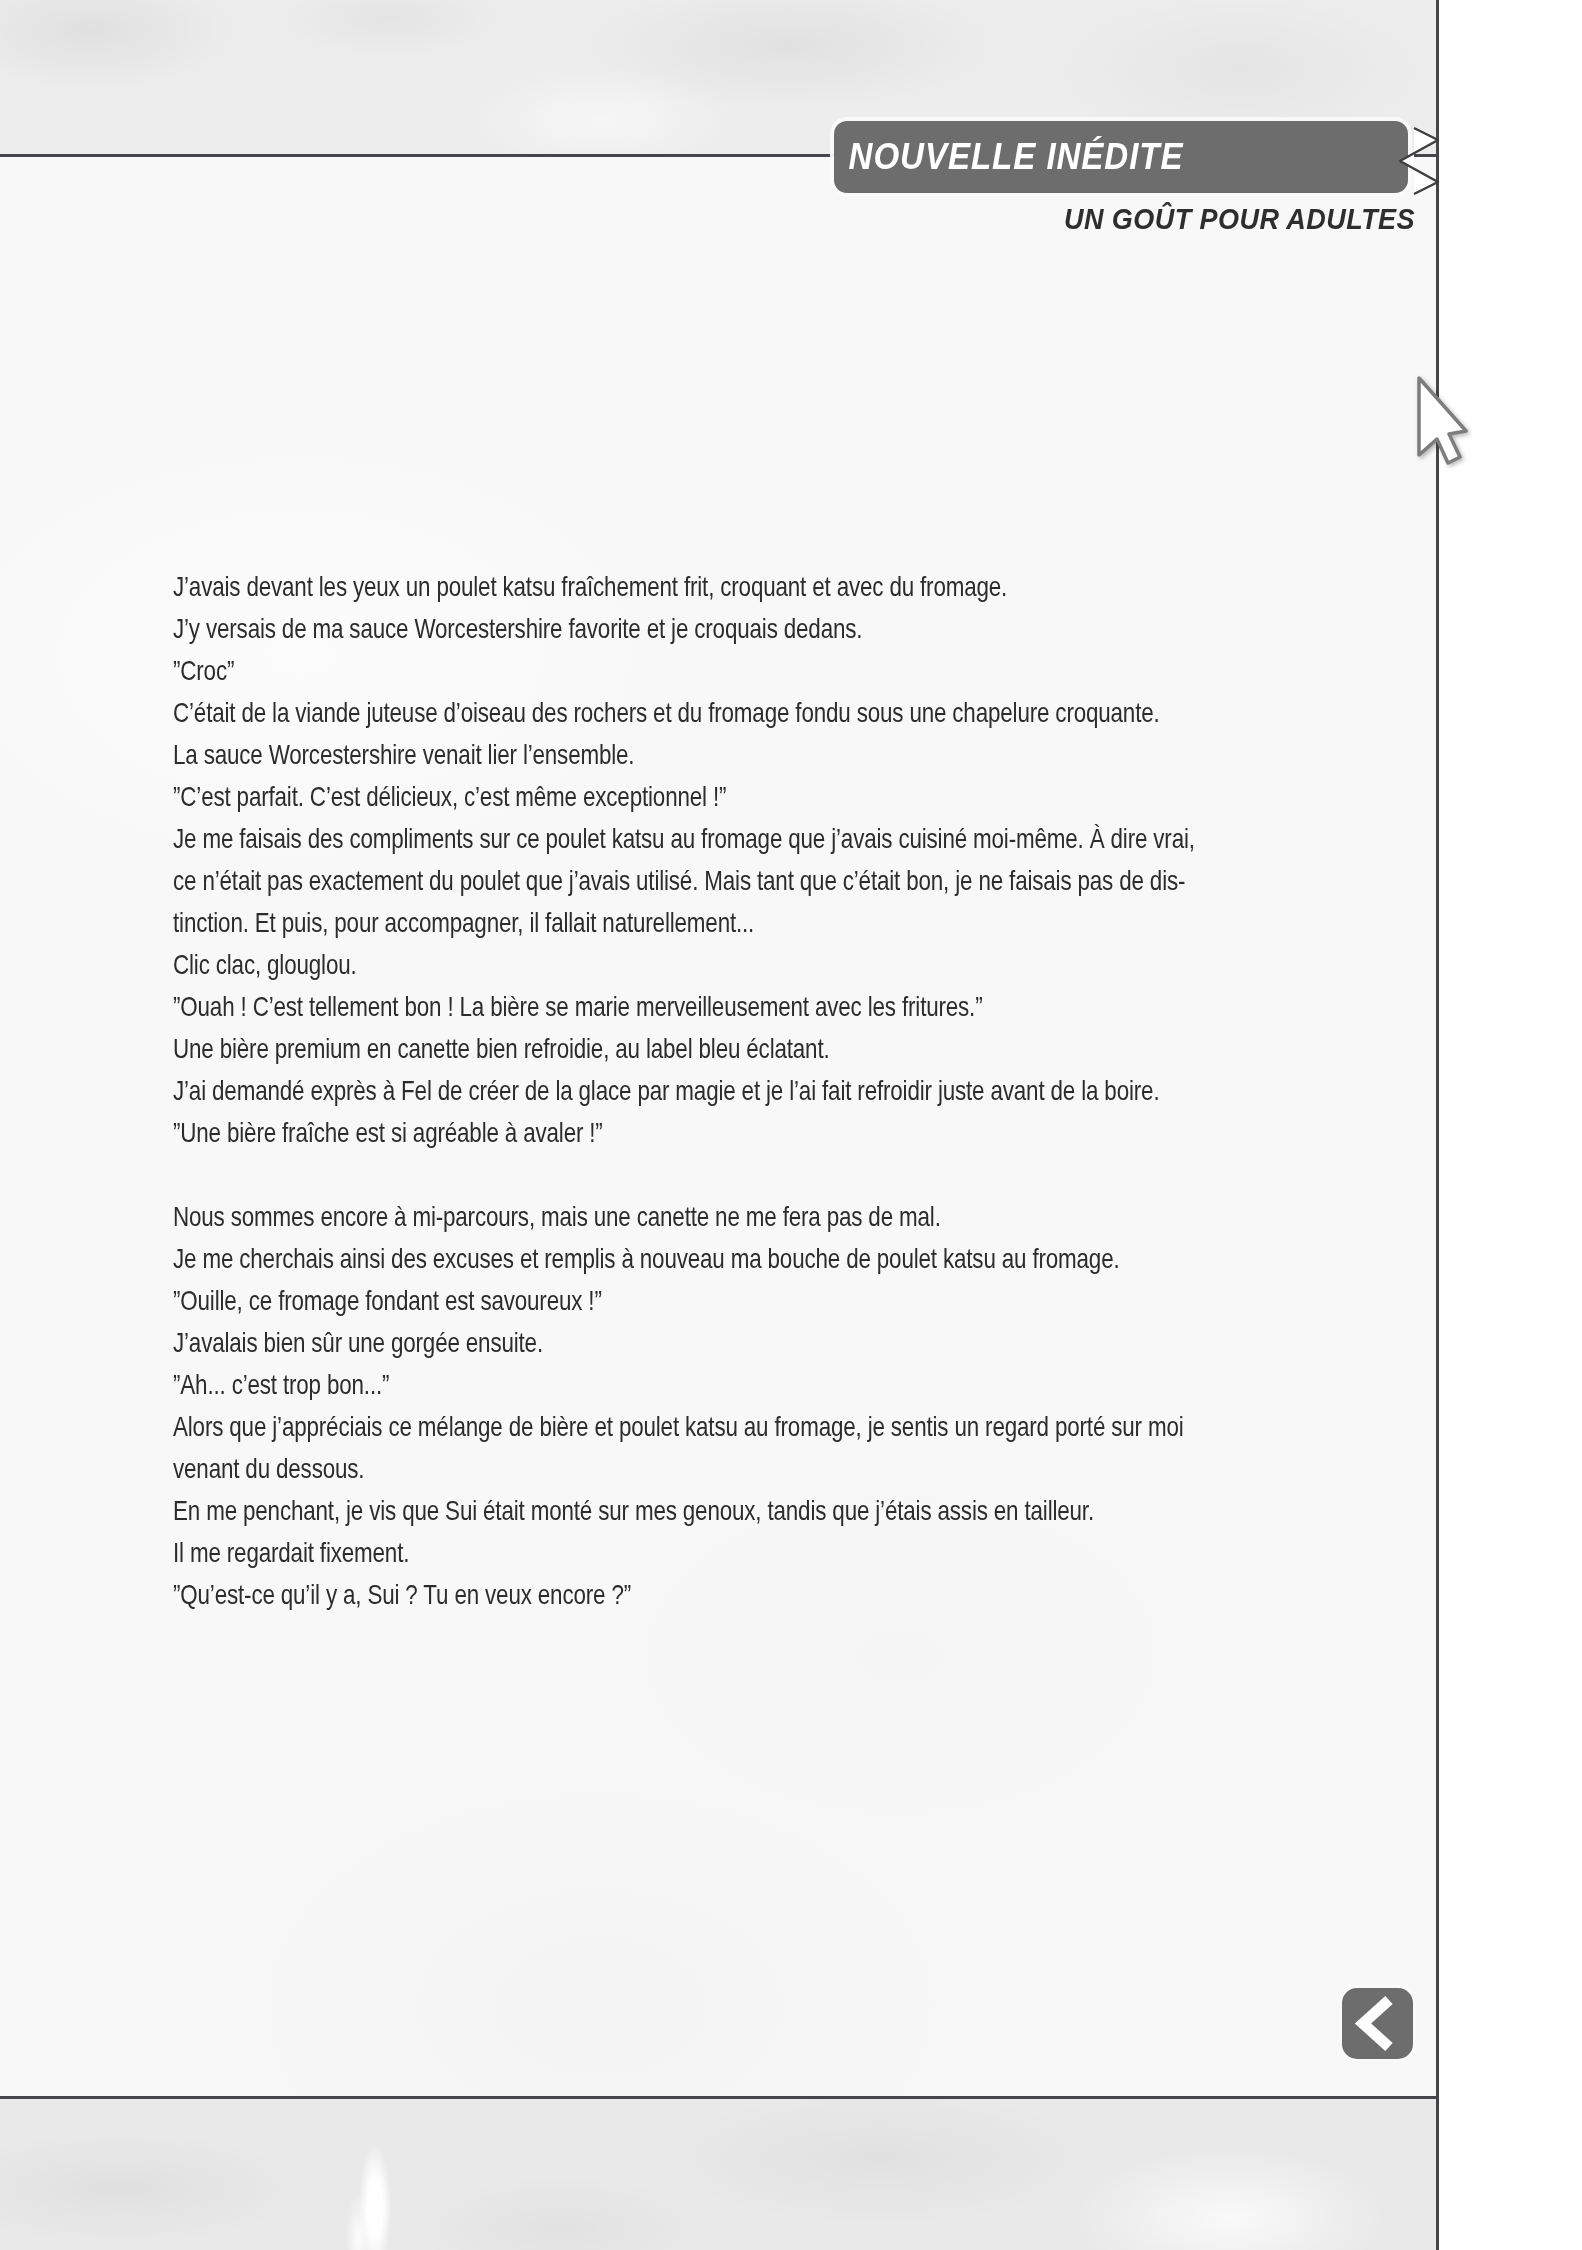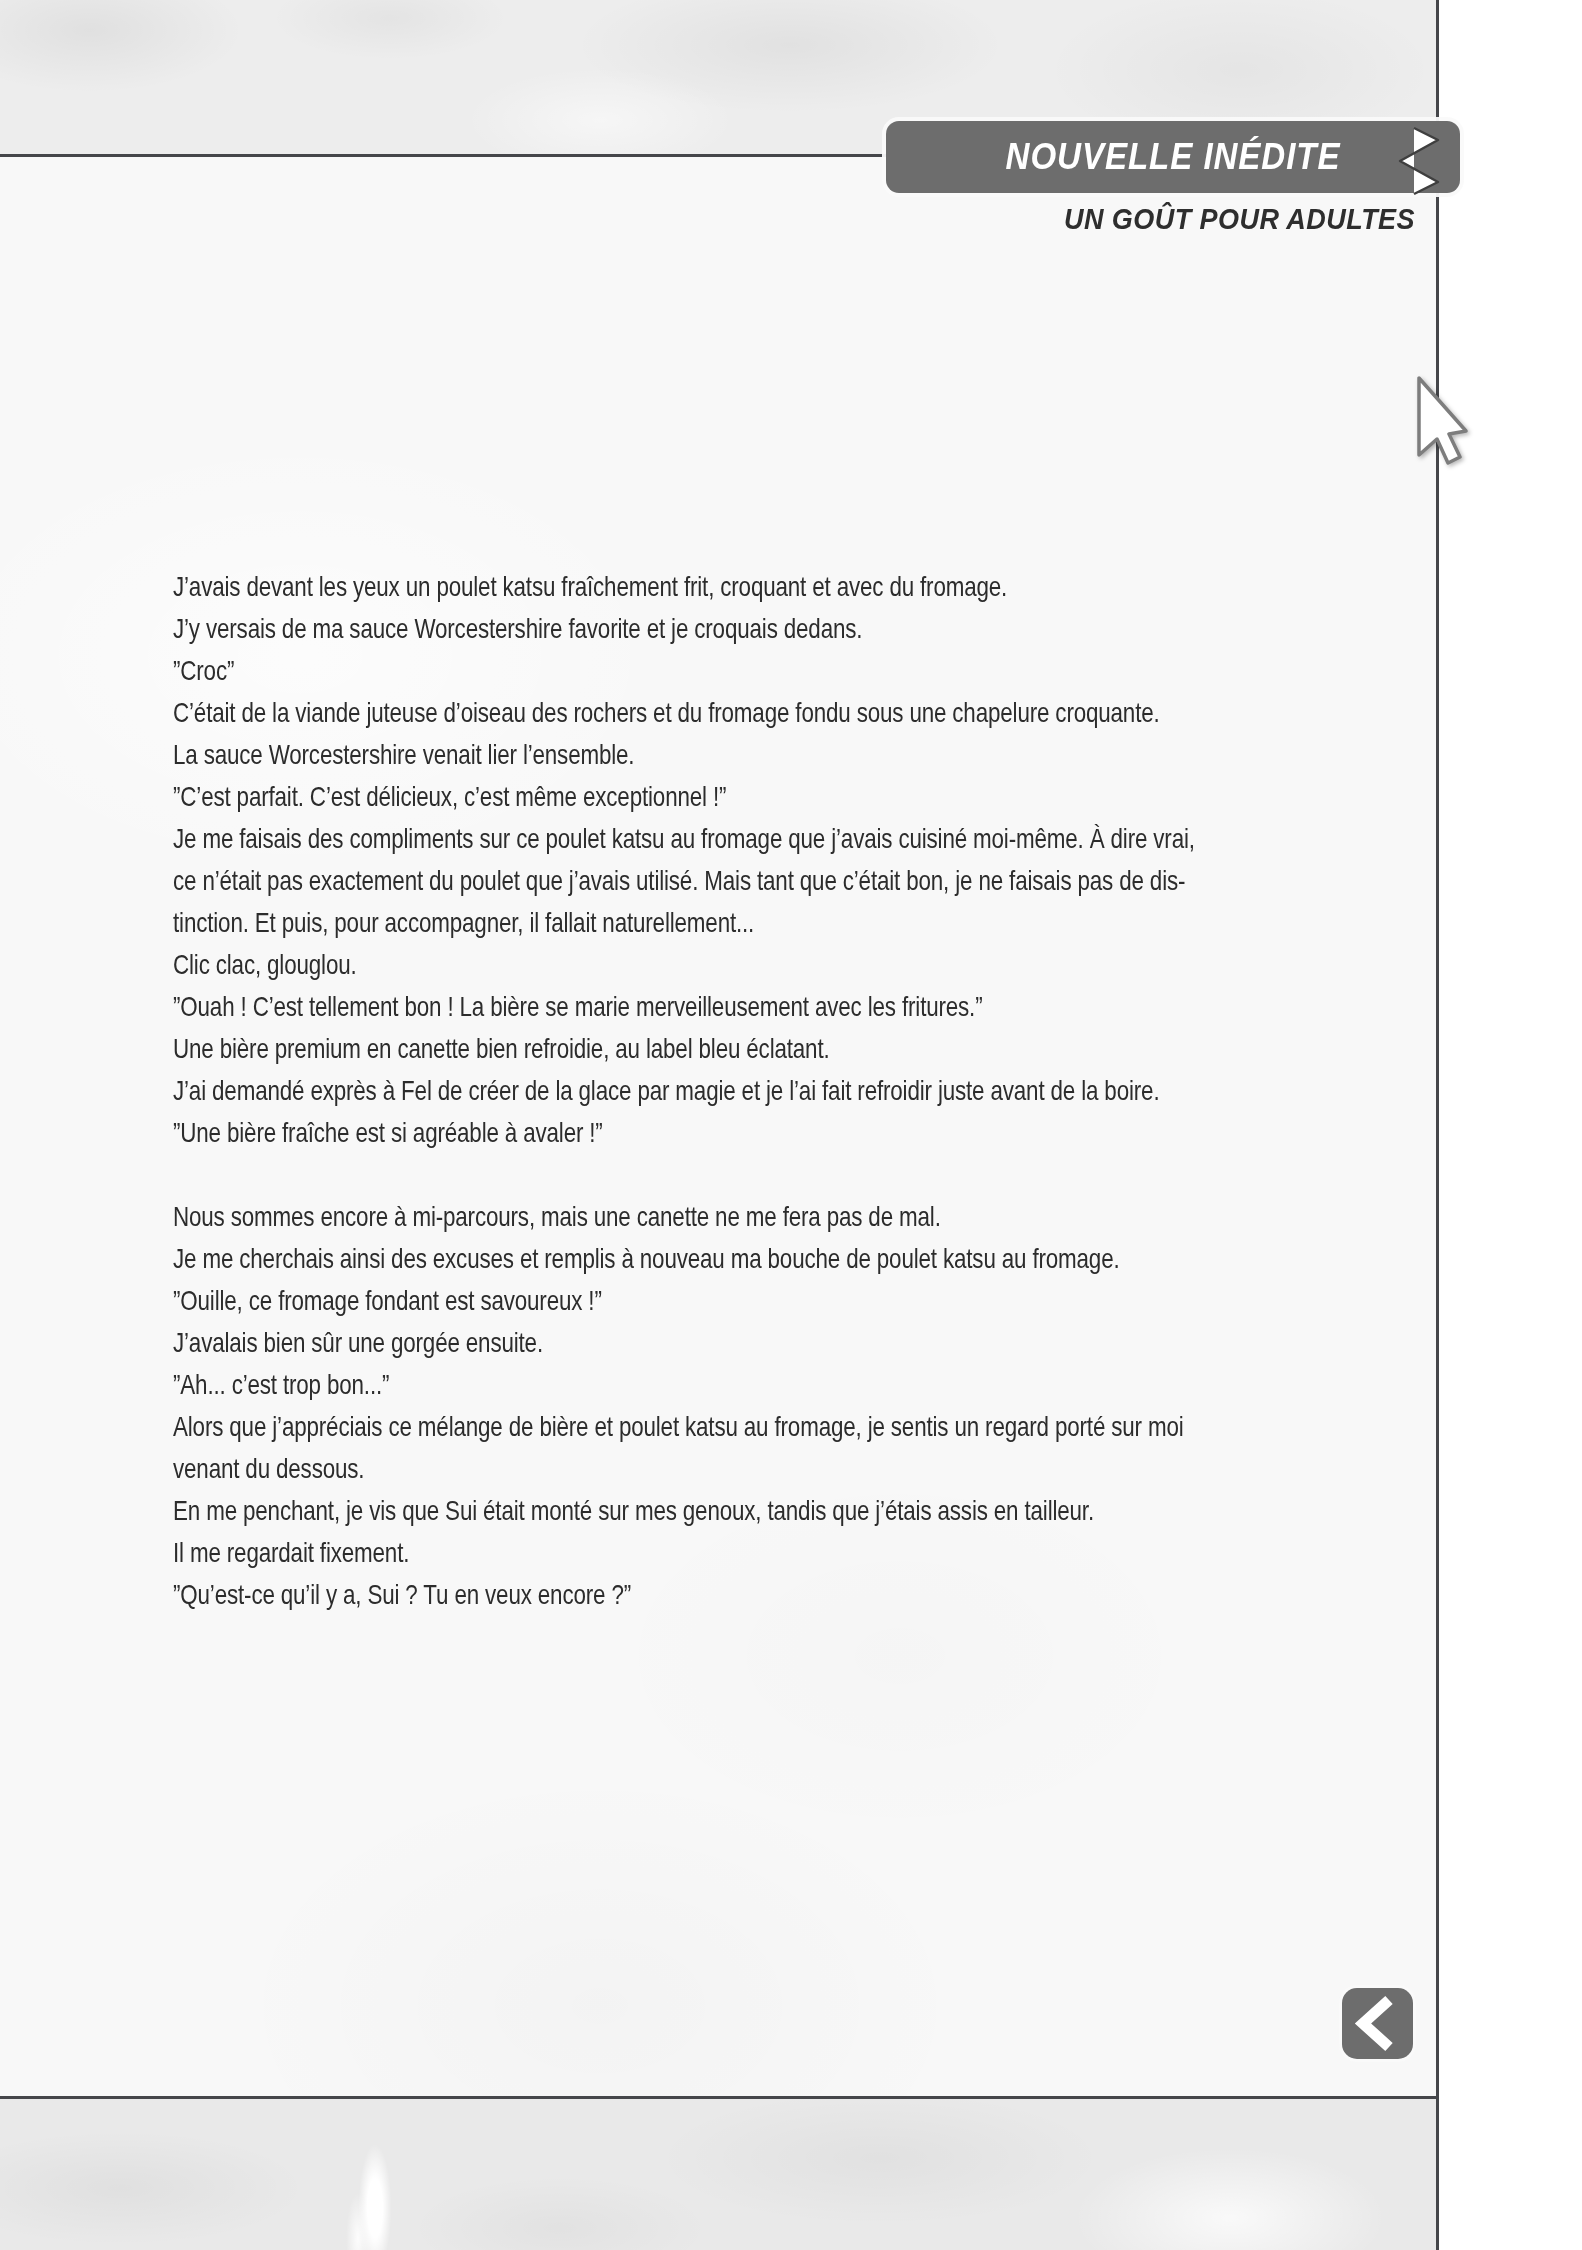--- a/index.html
+++ b/index.html
@@ -34,24 +34,24 @@
       radial-gradient(ellipse 260px 80px at 120px 90px, rgba(0,0,0,0.04), transparent 72%),
       radial-gradient(ellipse 300px 90px at 880px 60px, rgba(0,0,0,0.035), transparent 75%),
       radial-gradient(ellipse 200px 70px at 560px 130px, rgba(0,0,0,0.03), transparent 75%);
   }
   .hline{position:absolute;left:0;height:3px;background:#45464a;}
   .hline.top{top:154px;width:1437px;}
   .hline.bottom{top:2096px;width:1437px;}
   .vline{position:absolute;left:1436px;top:0;width:3px;height:2250px;background:#45464a;}
   
   .banner{
-    position:absolute;left:886px;top:121px;width:574px;height:72px;
+    position:absolute;left:834px;top:121px;width:574px;height:72px;
     background:#6d6d6d;border-radius:13px;
     box-shadow:0 0 0 4px rgba(250,250,250,0.95);
-    display:flex;align-items:center;justify-content:center;
+    display:flex;align-items:center;
   }
   .banner-label{
     color:#ffffff;font-size:36px;font-weight:700;font-style:italic;
     letter-spacing:1px;white-space:nowrap;transform:scaleX(0.92);
   }
   .banner-tail{position:absolute;left:1390px;top:118px;overflow:visible;}
   .subtitle{
     position:absolute;right:167px;top:202px;
     color:#2e2e2e;font-size:30px;font-weight:700;font-style:italic;
     letter-spacing:0.5px;white-space:nowrap;transform:scaleX(0.9);transform-origin:right top;

